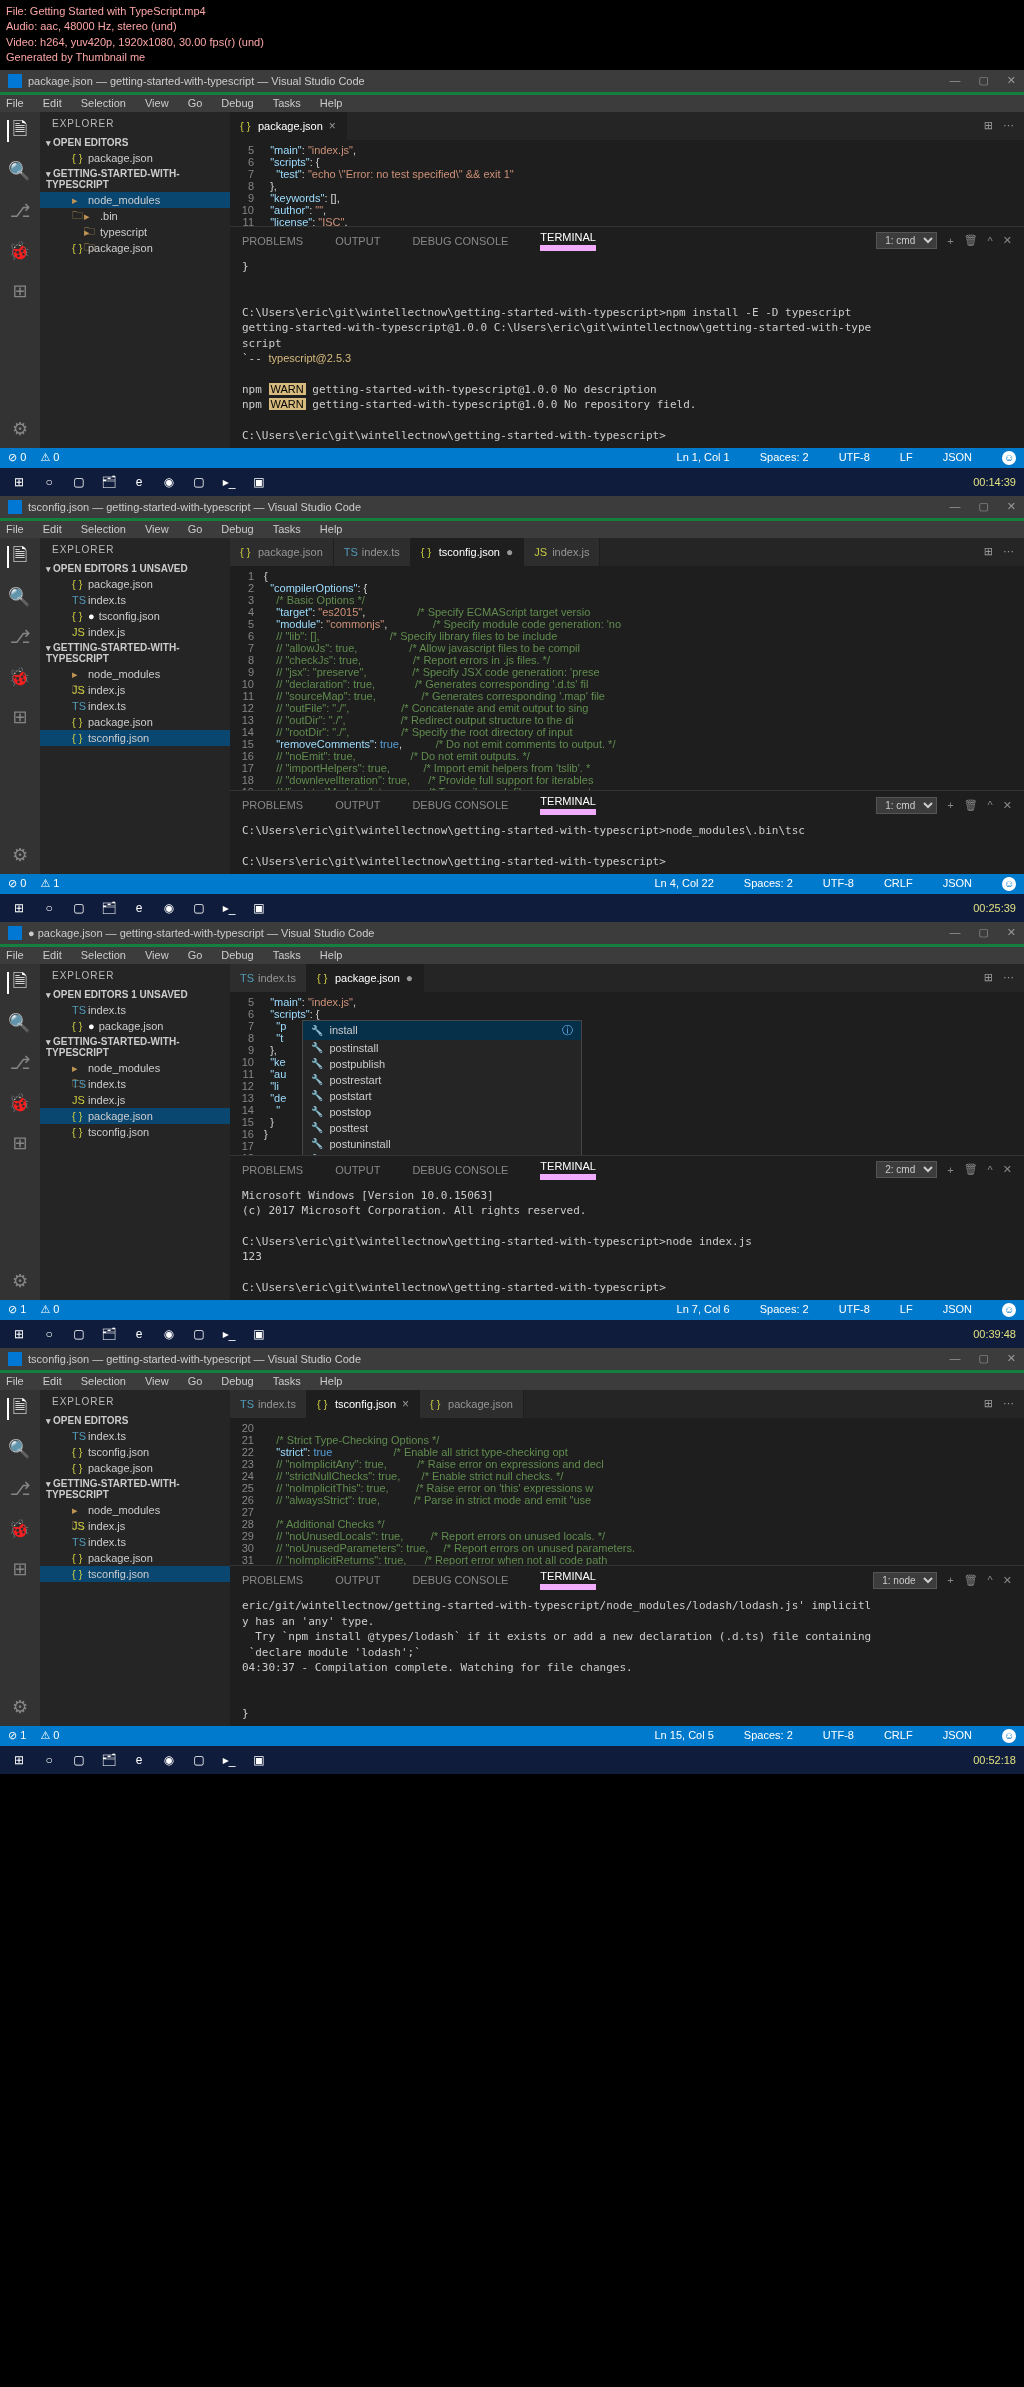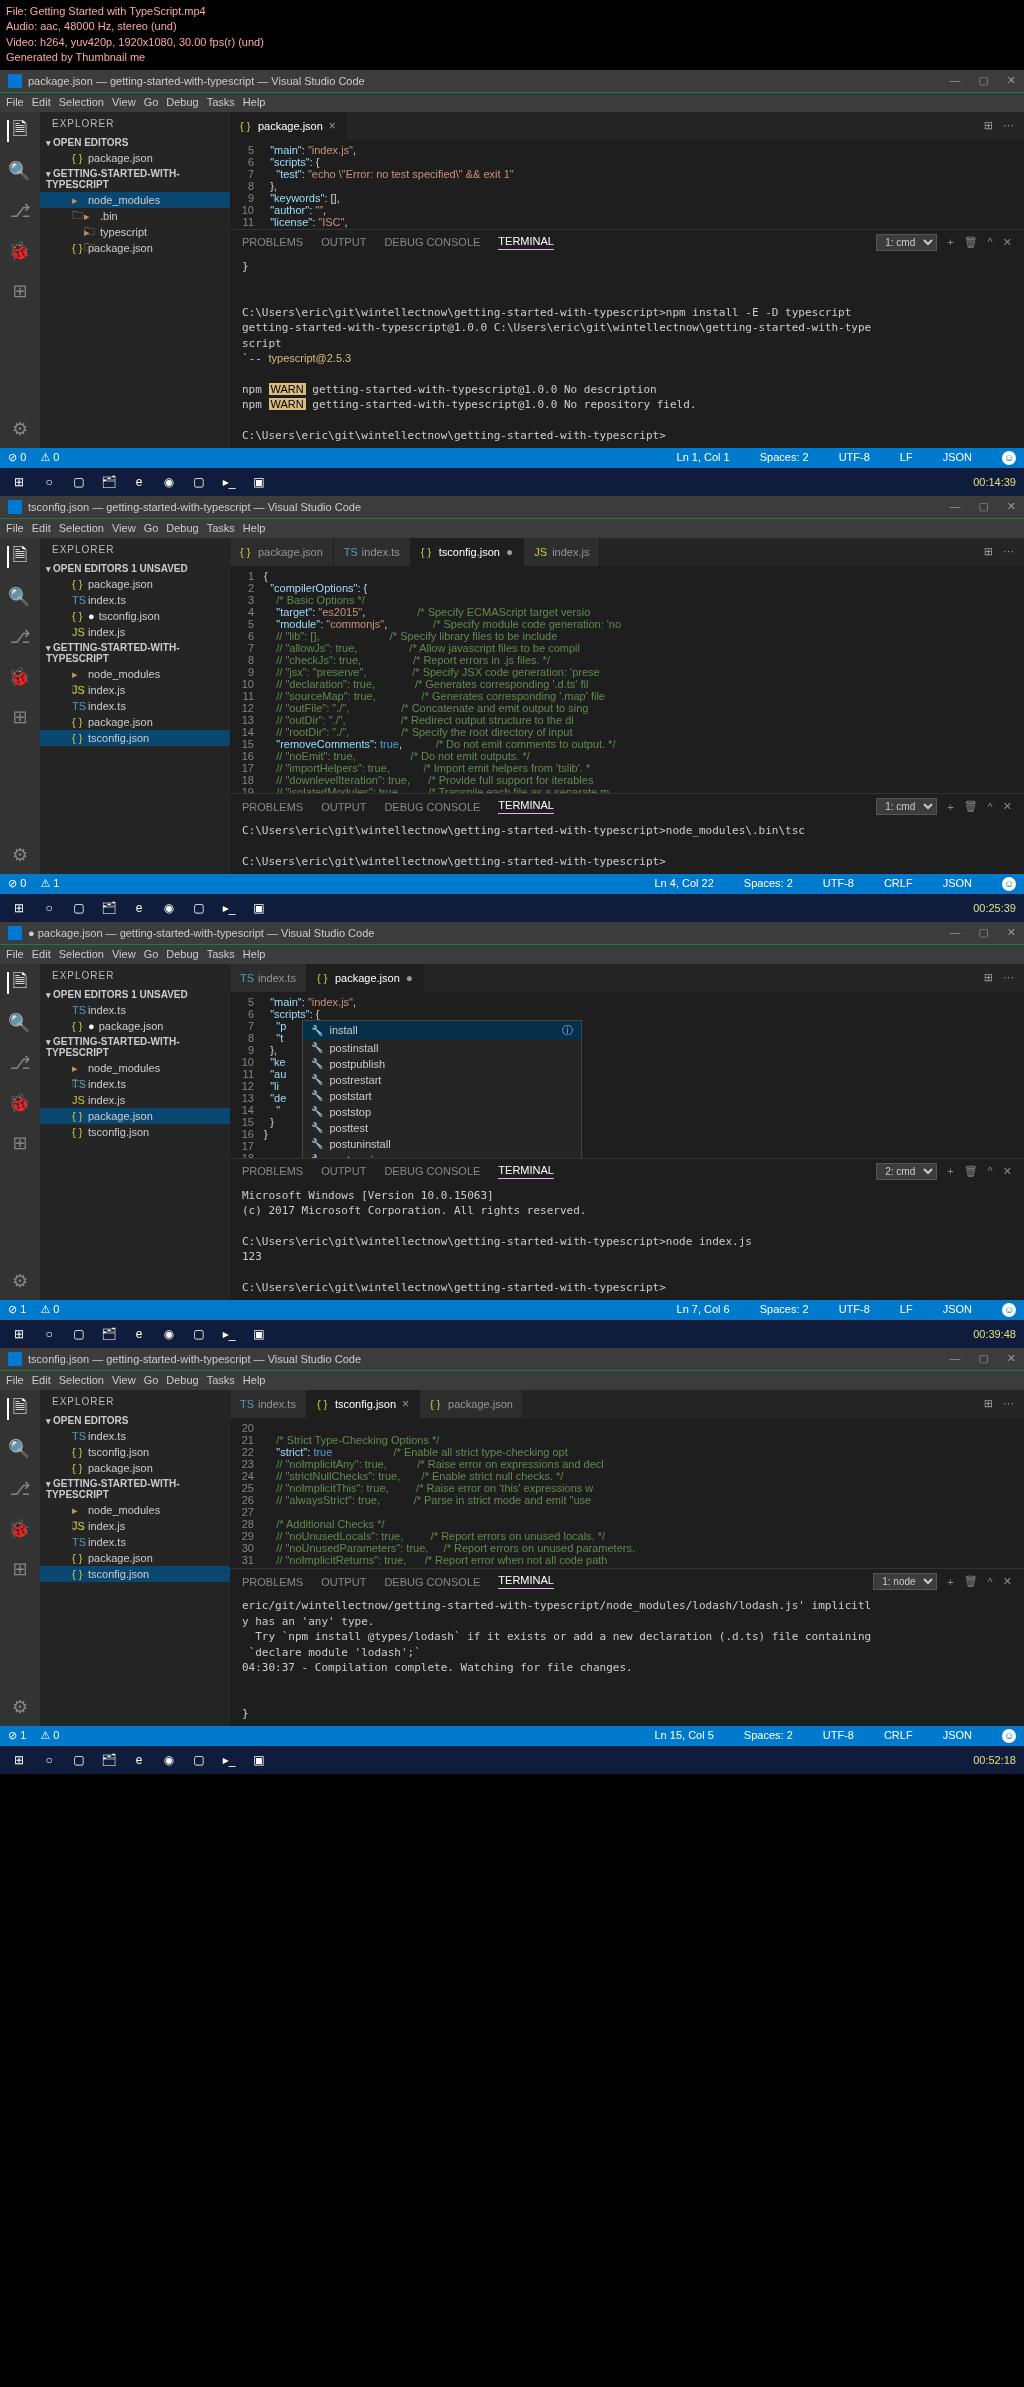--- a/index.html
+++ b/index.html
@@ -2,21 +2,21 @@
 <html><head>
 <meta charset="utf-8">
 <style>
 *{margin:0;padding:0;box-sizing:border-box;font-family:'Segoe UI',sans-serif;font-size:11px}
 body{background:#000;width:1024px}
 .meta-info{color:#fca5a5;padding:4px 6px;font-size:12px;line-height:1.4}
 .vscode{background:#1e1e1e;color:#ccc;margin-bottom:0}
 .titlebar{background:#3c3c3c;height:22px;display:flex;align-items:center;padding:0 8px;color:#ccc;font-size:11px}
 .titlebar .vsicon{width:14px;height:14px;background:#0078d4;margin-right:6px}
 .titlebar .wincontrols{margin-left:auto;display:flex;gap:18px;color:#999}
-.menubar{background:#3c3c3c;height:20px;display:flex;align-items:center;padding:0 6px;gap:8px;color:#ccc;font-size:11px;border-top:1px solid #15803d}
+.menubar{background:#3c3c3c;height:20px;display:flex;align-items:center;padding:0 6px;gap:19px;color:#ccc;font-size:11px;border-top:3px solid #15803d}
 .menubar span{cursor:pointer}
 .main{display:flex;height:336px}
 .activity{width:40px;background:#333;display:flex;flex-direction:column;align-items:center;padding-top:8px;gap:18px;color:#858585}
 .activity .icon{width:22px;height:22px;display:flex;align-items:center;justify-content:center;font-size:18px}
 .activity .icon.active{color:#fff;border-left:2px solid #fff;padding-left:2px;margin-left:-4px}
 .activity .gear{margin-top:auto;margin-bottom:8px}
 .sidebar{width:190px;background:#252526;color:#ccc;overflow:hidden}
 .sidebar-title{padding:6px 12px;font-size:10px;letter-spacing:1px;color:#bbb}
 .sidebar-section{padding:2px 6px;font-size:10px;font-weight:bold;cursor:pointer}
 .sidebar-section::before{content:"▸ ";font-size:9px}
@@ -39,22 +39,22 @@
 .code{font-family:Consolas,monospace;font-size:12px;padding:4px 0;overflow:hidden;flex:1;white-space:pre}
 .code .line{display:flex}
 .gutter{width:34px;text-align:right;color:#858585;padding-right:10px;flex-shrink:0}
 .code-text{flex:1}
 .c-key{color:#9cdcfe}
 .c-str{color:#ce9178}
 .c-punc{color:#d4d4d4}
 .c-comment{color:#608b4e}
 .c-kw{color:#569cd6}
 .panel{border-top:1px solid #333;background:#1e1e1e}
-.panel-tabs{display:flex;align-items:center;padding:4px 12px;gap:18px;font-size:10px;color:#888}
-.panel-tabs .ptab.active{color:#fff;border-bottom:1px solid #f0abfc;padding-bottom:2px}
+.panel-tabs{display:flex;align-items:center;padding:4px 12px;gap:32px;font-size:10px;color:#888}
+.panel-tabs .ptab.active{color:#fff;border-bottom:6px solid #f0abfc;padding-bottom:2px}
 .panel-tabs .right{margin-left:auto;display:flex;align-items:center;gap:10px}
 .panel-tabs select{background:#3c3c3c;color:#ccc;border:1px solid #555;font-size:10px;padding:1px 4px}
 .terminal{font-family:Consolas,monospace;font-size:11px;padding:4px 12px;color:#ccc;white-space:pre-wrap;line-height:1.4}
 .terminal .yellow{color:#d7ba7d}
 .terminal .warn{background:#d7ba7d;color:#000;padding:0 2px}
 .statusbar{background:#007acc;height:20px;display:flex;align-items:center;color:#fff;padding:0 8px;font-size:11px;gap:14px}
 .statusbar .right{margin-left:auto;display:flex;gap:30px}
 .statusbar .smile{width:14px;height:14px;border-radius:50%;background:#fff;color:#007acc;text-align:center;line-height:14px;font-size:10px}
 .taskbar{background:#101c3b;height:28px;display:flex;align-items:center;padding:0 4px;position:relative}
 .taskbar .tb-icon{width:24px;height:20px;margin:0 3px;display:flex;align-items:center;justify-content:center;color:#fff;font-size:12px}

